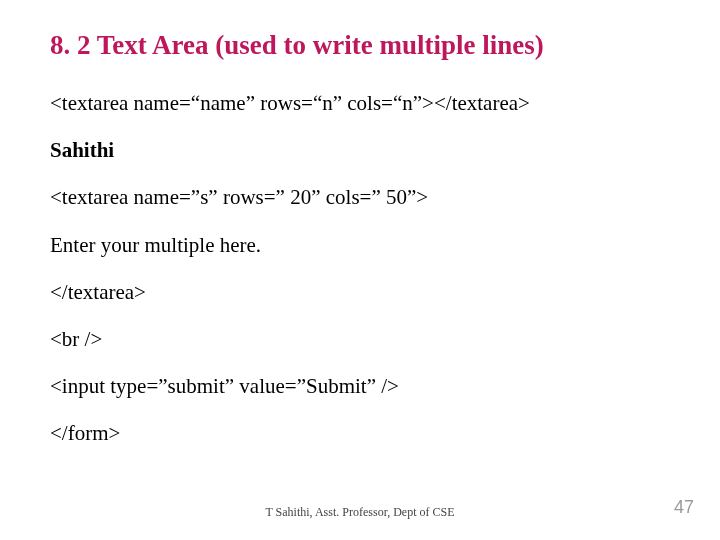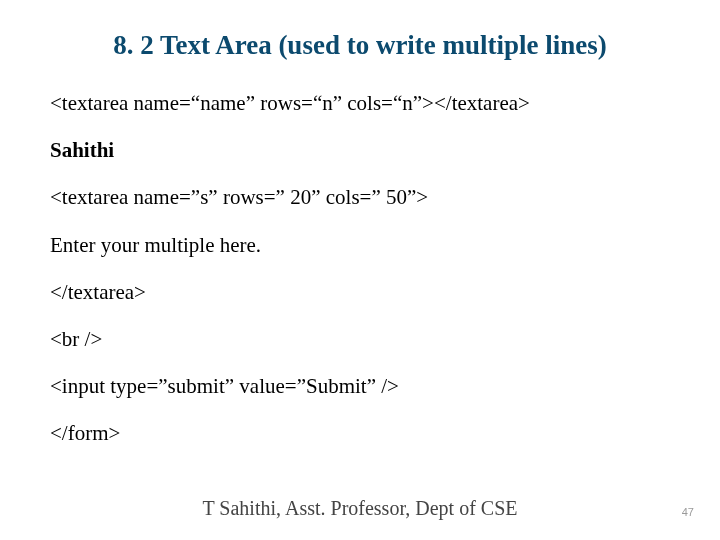--- a/index.html
+++ b/index.html
@@ -13,50 +13,50 @@
     overflow: hidden;
   }
   .slide {
     width: 720px;
     height: 540px;
     position: relative;
     box-sizing: border-box;
     padding: 20px 50px 50px 50px;
   }
   .title {
-    text-align: center;
+    text-align: left;
     font-size: 27px;
     font-weight: bold;
-    color: #0c4a6e;
+    color: #be185d;
     margin-top: 10px;
     margin-bottom: 30px;
   }
   .body-text {
     font-size: 21px;
     color: #000;
     line-height: 1.2;
   }
   .body-text p {
     margin: 0 0 22px 0;
   }
   .footer-author {
     position: absolute;
     bottom: 20px;
     left: 0;
     width: 100%;
     text-align: center;
     font-family: "Palatino Linotype", "Book Antiqua", Palatino, serif;
-    font-size: 20px;
+    font-size: 12px;
     color: #444;
   }
   .footer-page {
     position: absolute;
     bottom: 22px;
     right: 26px;
-    font-size: 11px;
+    font-size: 18px;
     color: #9a9a9a;
     font-family: Arial, sans-serif;
   }
 </style>
 </head>
 <body>
 
 <div class="slide">
 
   <div class="title">8. 2 Text Area (used to write multiple lines)</div>

